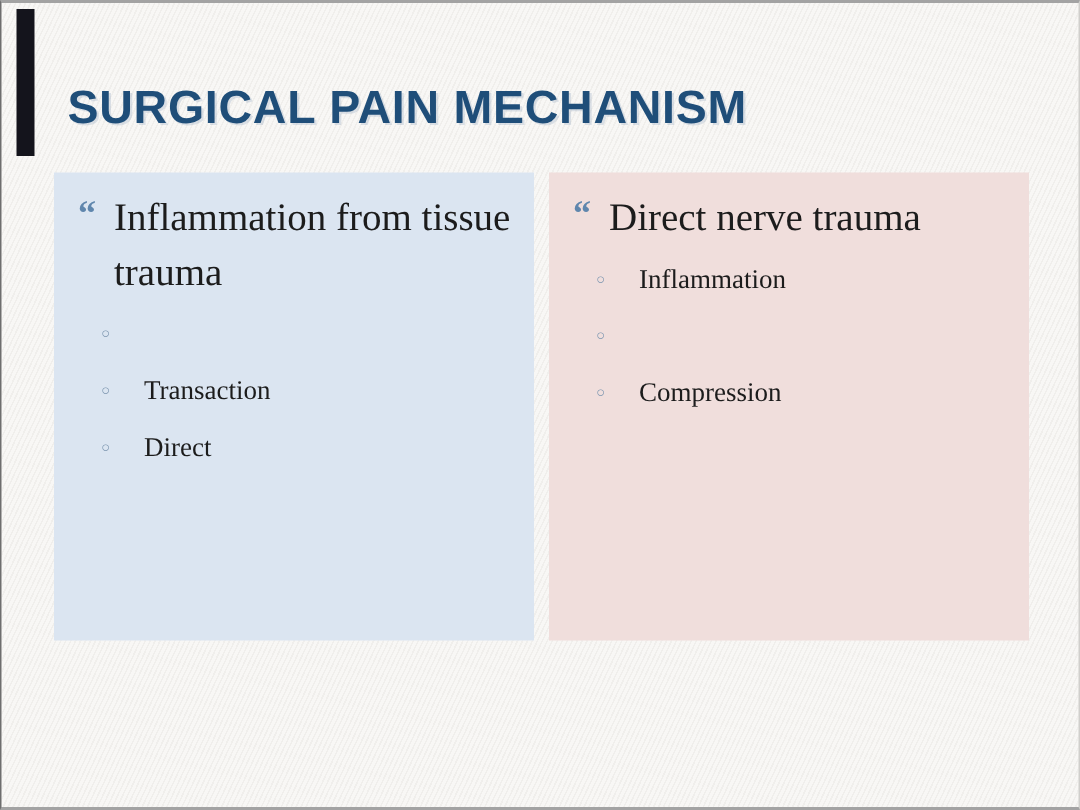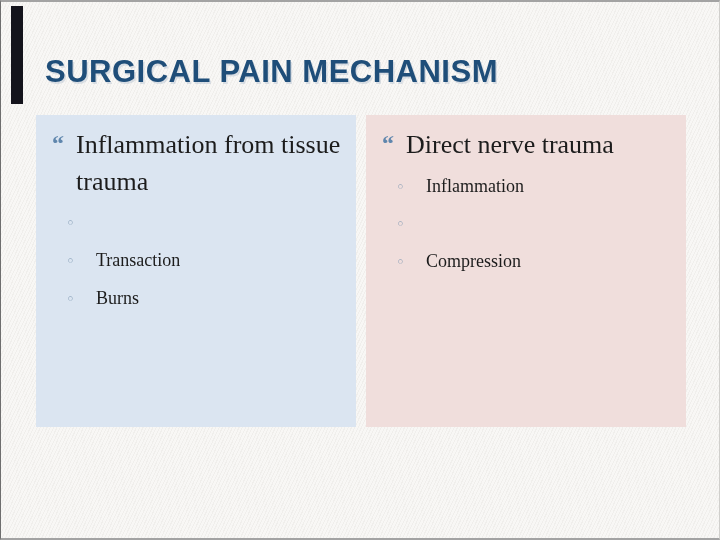--- a/index.html
+++ b/index.html
@@ -107,21 +107,21 @@
       <ul class="sub-list">
         <li class="sub-item">
           <span class="circle-bullet">◦</span>
         </li>
         <li class="sub-item">
           <span class="circle-bullet">◦</span>
           <span>Transaction</span>
         </li>
         <li class="sub-item">
           <span class="circle-bullet">◦</span>
-          <span>Burns</span>
+          <span>Direct</span>
         </li>
       </ul>
     </div>
 
     <div class="content-box right">
       <div class="bullet-row">
         <span class="quote-bullet">“</span>
         <span class="heading-text">Direct nerve trauma</span>
       </div>
       <ul class="sub-list">

